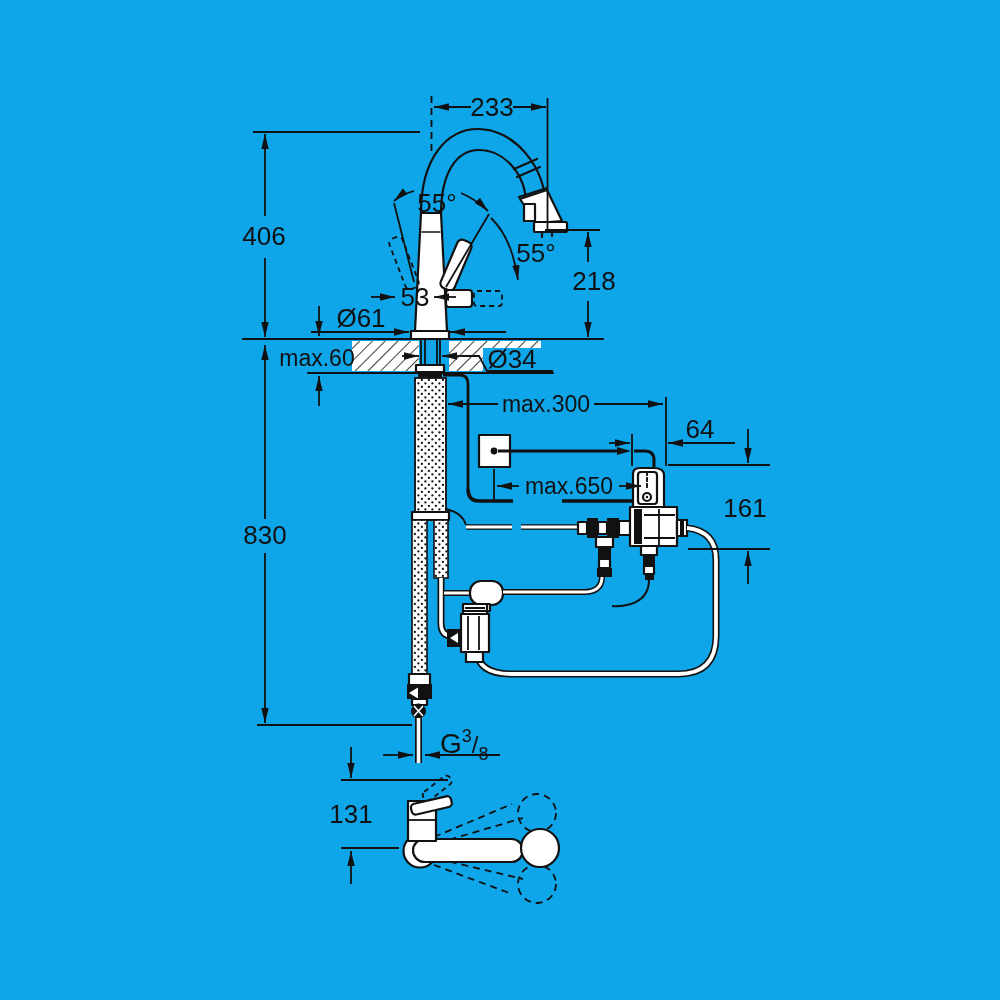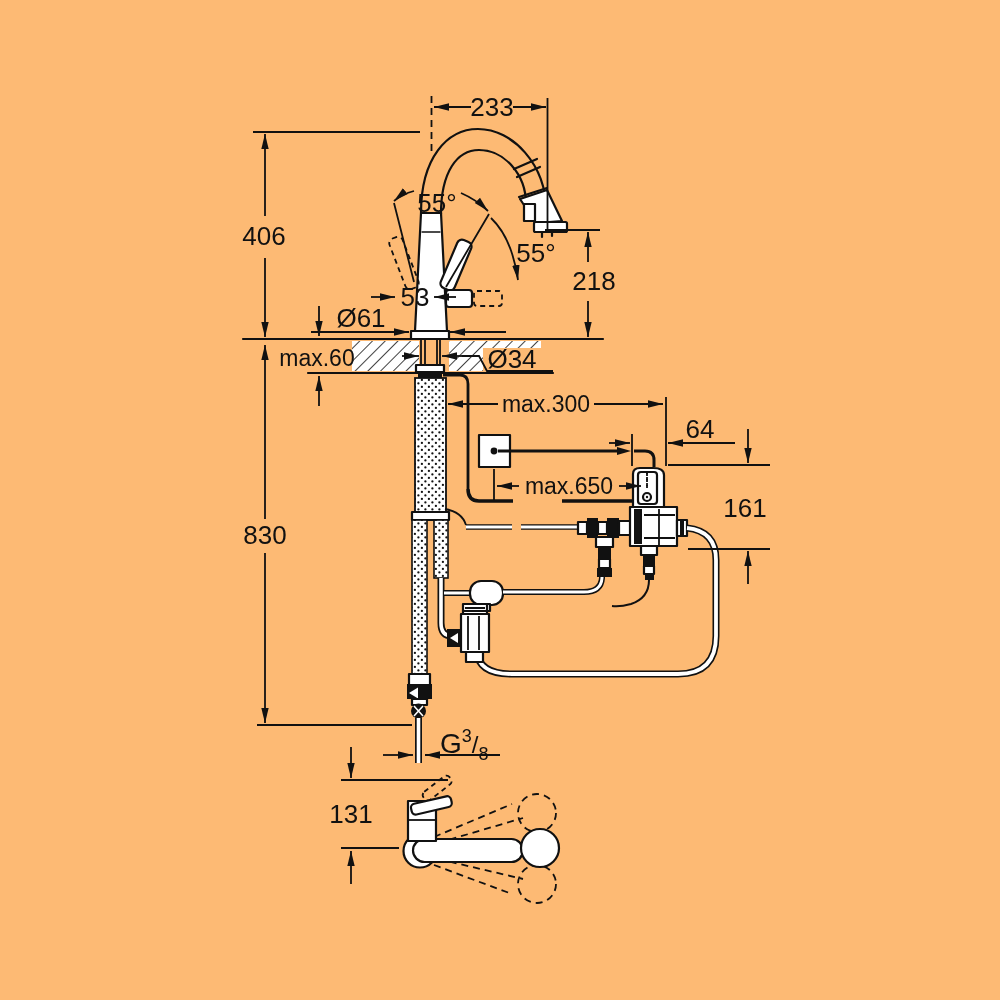--- a/index.html
+++ b/index.html
@@ -1,16 +1,16 @@
 <!DOCTYPE html>
 <html><head>
 <meta charset="utf-8">
 <style>
   html,body{margin:0;padding:0;background:#ffffff;}
-  .stage{width:1000px;height:1000px;position:relative;background:#fdba74;overflow:hidden;}
+  .stage{width:1000px;height:1000px;position:relative;background:#0ea5e9;overflow:hidden;}
   svg text{font-family:"Liberation Sans","DejaVu Sans",sans-serif;fill:#111;}
   .num{font-size:26px;}
   .mx{font-size:23px;}
   .gT{font-size:28px;}
   .gS{font-size:18px;}
   .gM{font-size:24px;}
   .ln{stroke:#111;fill:none;stroke-width:2.2;stroke-linecap:round;stroke-linejoin:round;}
   .thin{stroke-width:1.3;}
   .dim{stroke:#111;fill:none;stroke-width:1.8;stroke-linecap:butt;}
   .wfill{fill:#fff;}

